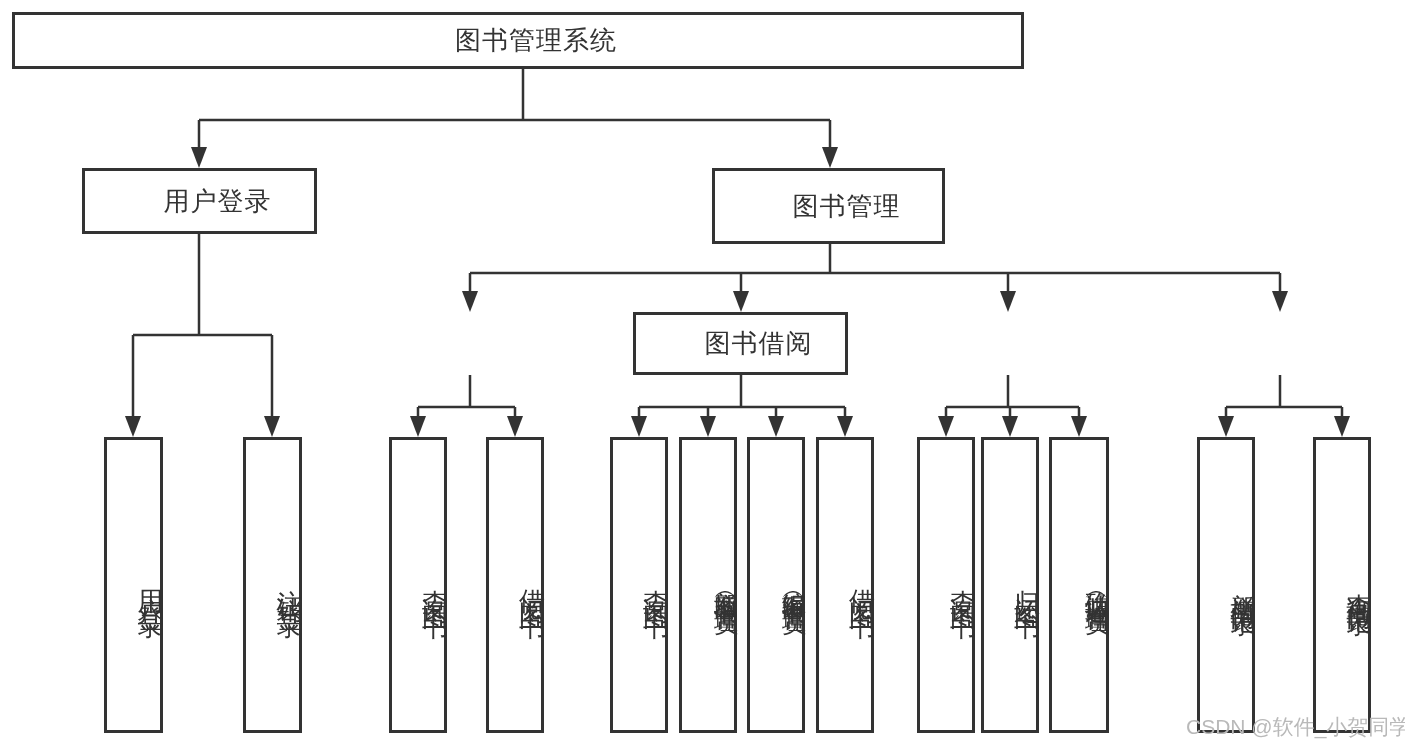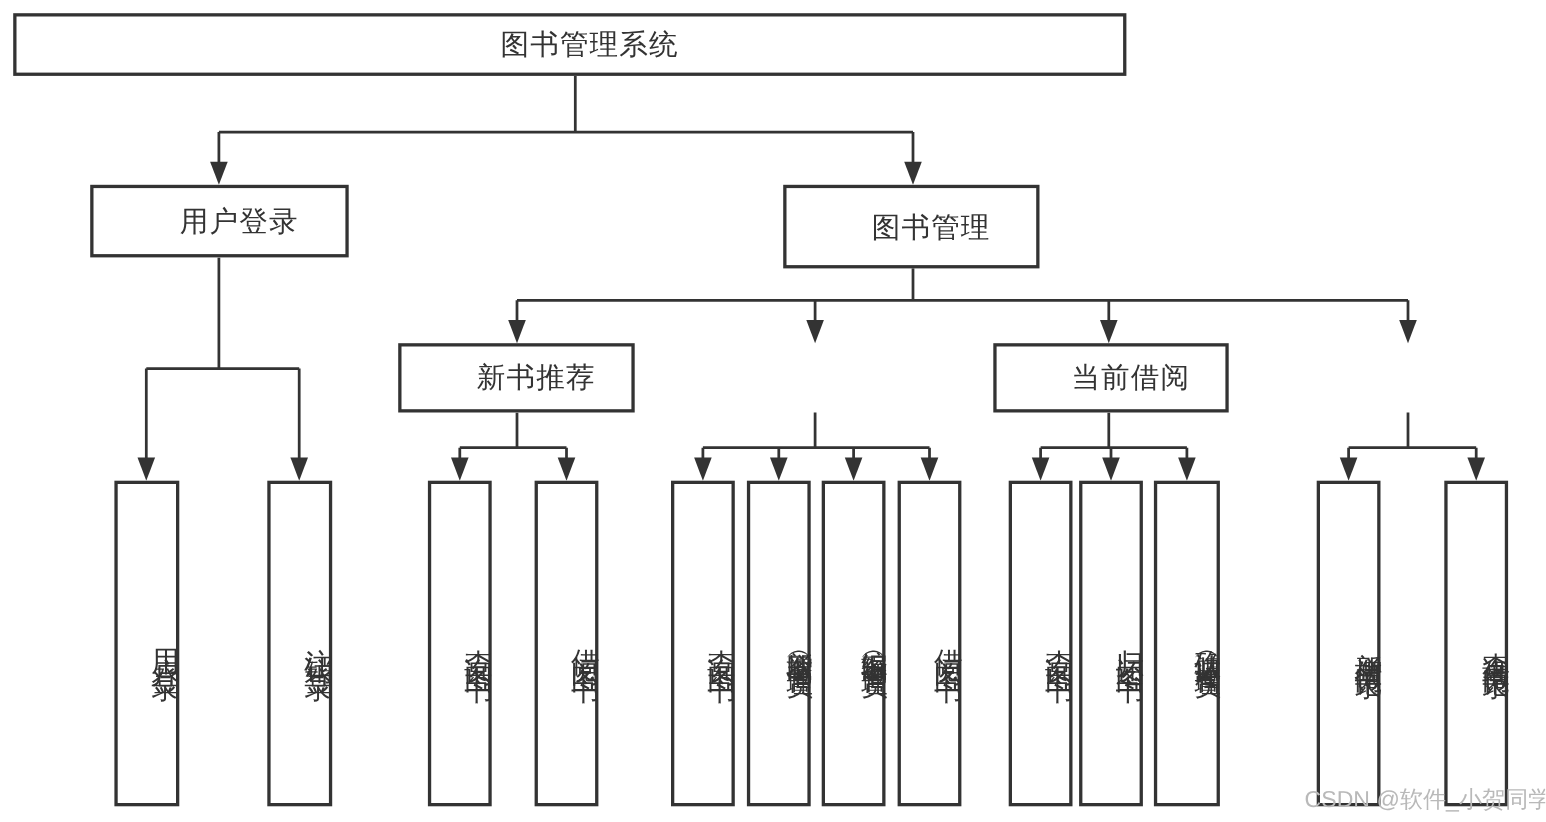--- a/index.html
+++ b/index.html
@@ -97,25 +97,22 @@
     <span class="hlbl">图书管理系统</span>
   </div>
 
   <div class="box" style="left:82px; top:168px; width:235px; height:66px">
     <span class="hlbl">用户登录</span>
   </div>
   <div class="box" style="left:712px; top:168px; width:233px; height:76px">
     <span class="hlbl">图书管理</span>
   </div>
 
-  <div class="box" style="left:362px; top:312px; width:215px; height:63px">
-    <span class="hlbl">新书推荐</span>
-  </div>
-  <div class="box" style="left:903px; top:312px; width:214px; height:63px">
-    <span class="hlbl">当前借阅</span>
+  <div class="box" style="left:633px; top:312px; width:215px; height:63px">
+    <span class="hlbl">图书借阅</span>
   </div>
 
   <div class="box" style="left:104px; top:437px; width:59px; height:296px">
     <span class="vlbl">用户登录</span>
   </div>
   <div class="box" style="left:243px; top:437px; width:59px; height:296px">
     <span class="vlbl">注销登录</span>
   </div>
 
   <div class="box" style="left:389px; top:437px; width:58px; height:296px">

